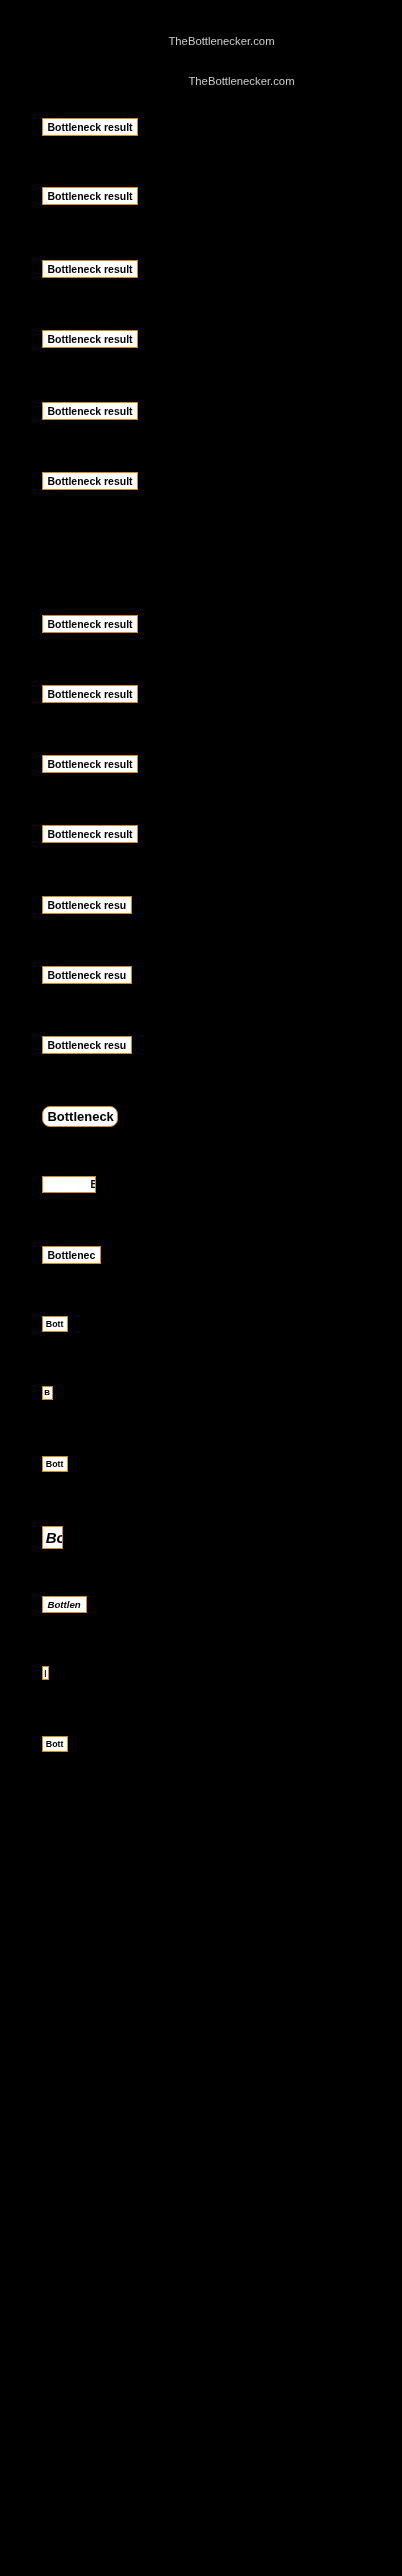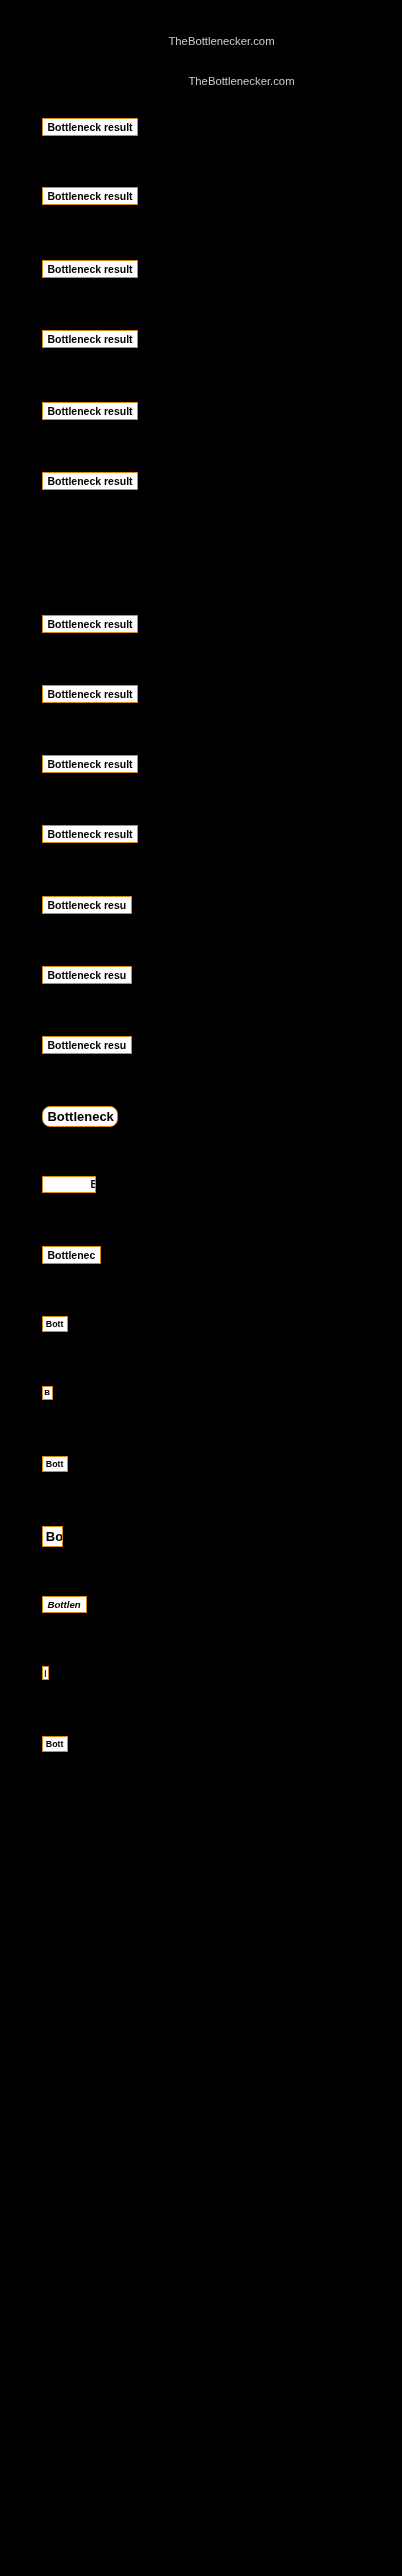--- a/index.html
+++ b/index.html
@@ -62,18 +62,18 @@
     <div class="abs-badge" style="top: 753px; max-width: 118px; font-size: 10.5px;">Bottleneck result</div>
     <div class="abs-badge" style="top: 824px; max-width: 108px; font-size: 10.5px;">Bottleneck resu</div>
     <div class="abs-badge" style="top: 894px; max-width: 106px; font-size: 10.5px;">Bottleneck resu</div>
     <div class="abs-badge" style="top: 964px; max-width: 105px; font-size: 10.5px;">Bottleneck resu</div>
     <div class="abs-badge" style="top: 1034px; max-width: 76px; font-size: 13px; border-radius: 8px;">Bottleneck</div>
     <div class="abs-badge" style="top: 1104px; max-width: 45px; font-size: 10px; padding-left: 48px;">Bottle</div>
     <div class="abs-badge" style="top: 1174px; max-width: 68px; font-size: 10.5px;">Bottlenec</div>
     <div class="abs-badge" style="top: 1244px; max-width: 34px; font-size: 8.9px; padding: 2.4px 3.2px;">Bott</div>
     <div class="abs-badge" style="top: 1314px; max-width: 13px; font-size: 8px; padding: 1.6px;">B</div>
     <div class="abs-badge" style="top: 1384px; max-width: 34px; font-size: 8.9px; padding: 2.4px 3.2px;">Bott</div>
-    <div class="abs-badge" style="top: 1454px; max-width: 21px; font-size: 13px; padding: 2.4px 3.2px;">Bo</div>
+    <div class="abs-badge" style="top: 1454px; max-width: 21px; font-size: 15px; padding: 2.4px 3.2px; font-style: italic;">Bo</div>
     <div class="abs-badge" style="top: 1524px; max-width: 53px; font-size: 9.7px; font-style: italic;">Bottlen</div>
     <div class="abs-badge" style="top: 1594px; max-width: 8px; font-size: 8px; padding: 1.6px;">|</div>
     <div class="abs-badge" style="top: 1664px; max-width: 34px; font-size: 8.9px; padding: 2.4px 3.2px;">Bott</div>
   </div>
 
 
 </body></html>

